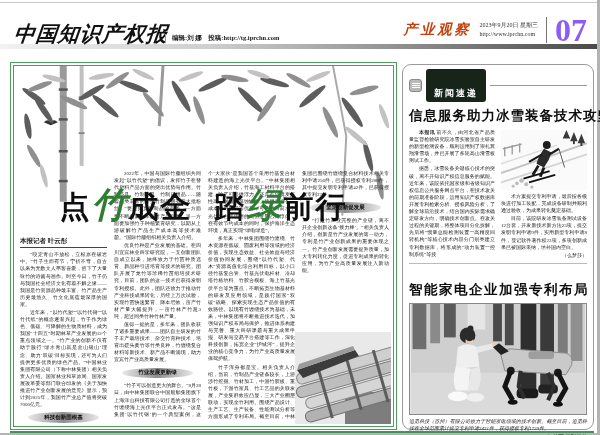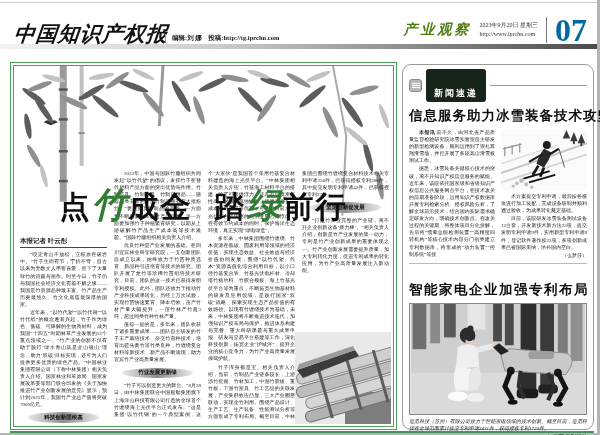--- a/index.html
+++ b/index.html
@@ -10,24 +10,24 @@
 
   
   .hdr { position:absolute; left:0; top:6px; width:100%; height:52px; }
   .hdr-bar { position:absolute; left:0; top:38px; width:100%; height:5px;
              background:linear-gradient(to right,#f2f2f2 0%,#cfcfcf 35%,#8a8a8a 70%,#4a4a4a 100%); }
   .logo { position:absolute; left:14px; top:14px; font-size:21px; font-weight:900; font-style:italic;
           letter-spacing:1px; color:#111; transform:skewX(-6deg); white-space:nowrap; }
   .editor { position:absolute; left:165px; top:28px; font-size:6.5px; font-weight:bold; color:#222;
             border-left:1px solid #999; padding-left:6px; white-space:nowrap; }
   .hdr-right { position:absolute; right:10px; top:8px; display:flex; align-items:center; gap:8px; }
-  .section-title { font-size:14px; font-weight:900; letter-spacing:3px; color:#4d7c0f; font-style:italic; }
+  .section-title { font-size:14px; font-weight:900; letter-spacing:3px; color:#c2410c; font-style:italic; }
   .date-stack { font-size:6px; color:#333; line-height:1.5; text-align:left; }
   .vline { width:1px; height:26px; background:#777; }
-  .pageno { font-size:32px; font-weight:900; color:#0369a1; line-height:1; }
+  .pageno { font-size:32px; font-weight:900; color:#8b5cf6; line-height:1; }
 
   
   .main-box { position:absolute; left:10px; top:62px; width:387px; height:368px;
               border:1px solid #4c9e5c; padding:2px; background:#fff; }
   .main-inner { position:relative; width:100%; height:100%; border:1px solid #4c9e5c; overflow:hidden; background:#fff; }
   .bamboo-art { position:absolute; left:0; top:0; width:100%; height:170px; pointer-events:none; }
   .headline { position:absolute; left:0; top:116px; width:100%; text-align:center; white-space:nowrap;
               font-weight:900; color:#0e0e0e; letter-spacing:2px; z-index:3; }
   .headline .ch { font-size:30px; }
   .headline .accent { font-style:italic; font-size:35px; font-weight:900; }

